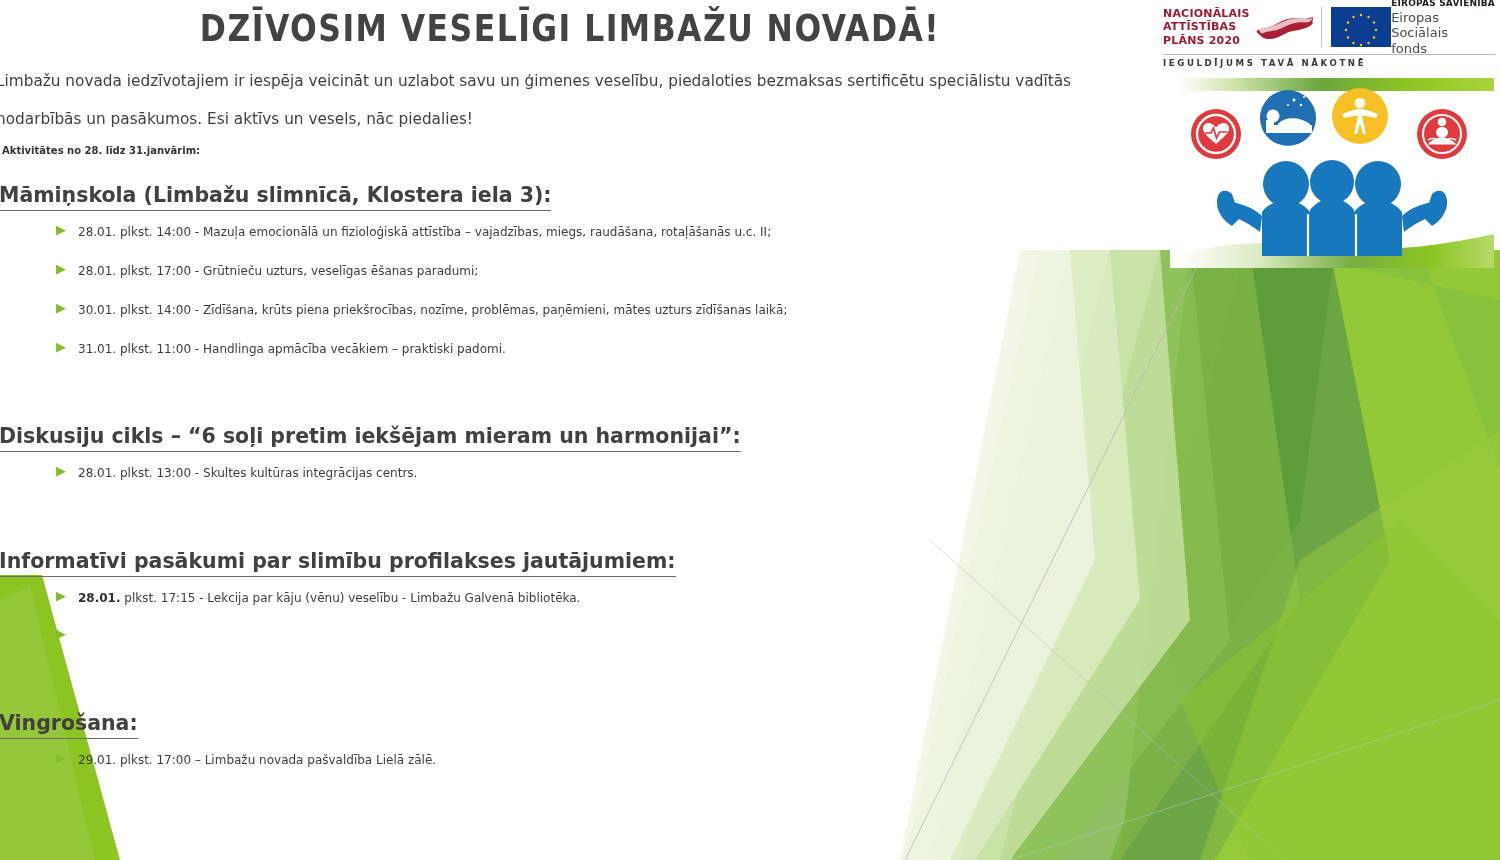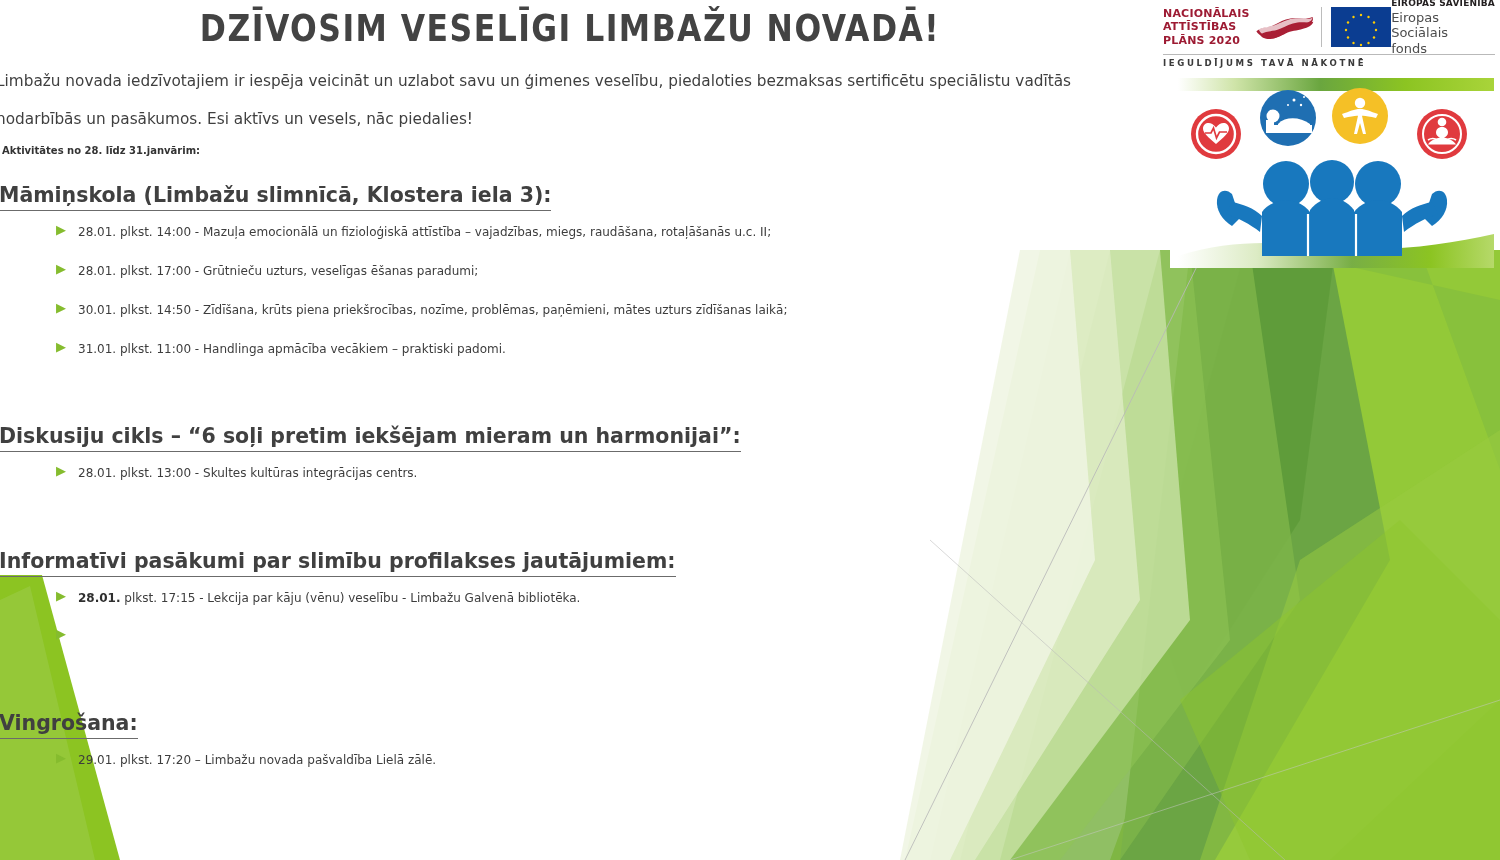--- a/index.html
+++ b/index.html
@@ -374,21 +374,21 @@
         <div class="bullet">
           <span class="bullet-marker">▶</span>
           <span class="bullet-text">28.01. plkst. 14:00 - Mazuļa emocionālā un fizioloģiskā attīstība – vajadzības, miegs, raudāšana, rotaļāšanās  u.c. II;</span>
         </div>
         <div class="bullet">
           <span class="bullet-marker">▶</span>
           <span class="bullet-text">28.01. plkst. 17:00 - Grūtnieču uzturs, veselīgas ēšanas paradumi;</span>
         </div>
         <div class="bullet">
           <span class="bullet-marker">▶</span>
-          <span class="bullet-text">30.01. plkst. 14:50 - Zīdīšana, krūts piena priekšrocības, nozīme, problēmas, paņēmieni, mātes uzturs zīdīšanas laikā;</span>
+          <span class="bullet-text">30.01. plkst. 14:00 - Zīdīšana, krūts piena priekšrocības, nozīme, problēmas, paņēmieni, mātes uzturs zīdīšanas laikā;</span>
         </div>
         <div class="bullet">
           <span class="bullet-marker">▶</span>
           <span class="bullet-text">31.01. plkst. 11:00 - Handlinga apmācība vecākiem – praktiski padomi.</span>
         </div>
       </div>
     </div>
 
     <div class="section" id="sec-diskusiju">
       <div class="sec-heading">Diskusiju cikls – “6 soļi pretim iekšējam mieram un harmonijai”:</div>
@@ -411,19 +411,19 @@
           <span class="bullet-marker">▶</span>
         </div>
       </div>
     </div>
 
     <div class="section" id="sec-vingrosana">
       <div class="sec-heading">Vingrošana:</div>
       <div class="bullets">
         <div class="bullet">
           <span class="bullet-marker">▶</span>
-          <span class="bullet-text">29.01. plkst. 17:20 – Limbažu novada pašvaldība Lielā zālē.</span>
+          <span class="bullet-text">29.01. plkst. 17:00 – Limbažu novada pašvaldība Lielā zālē.</span>
         </div>
       </div>
     </div>
 
   </div>
 </div>
 
 </body></html>

